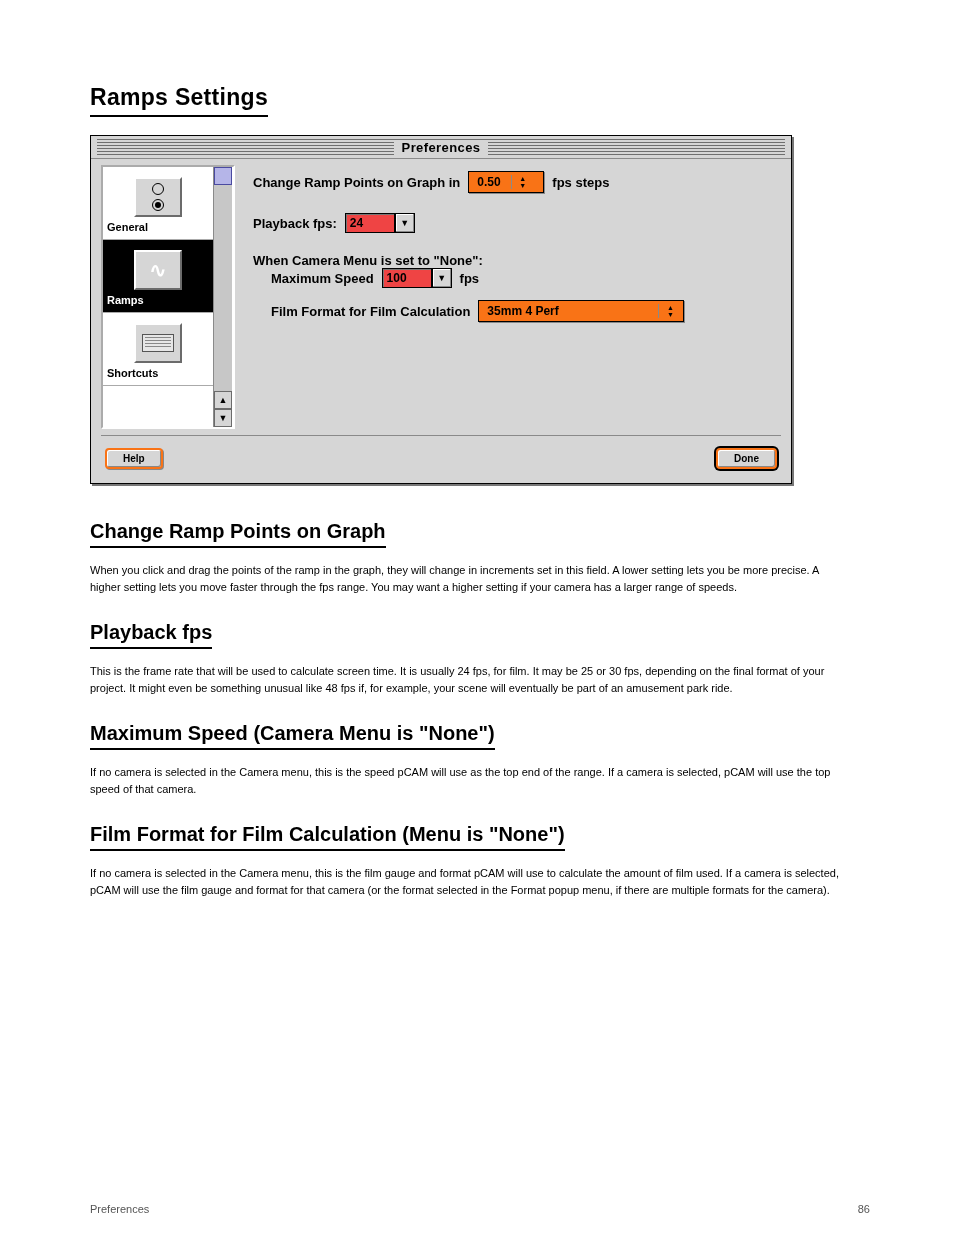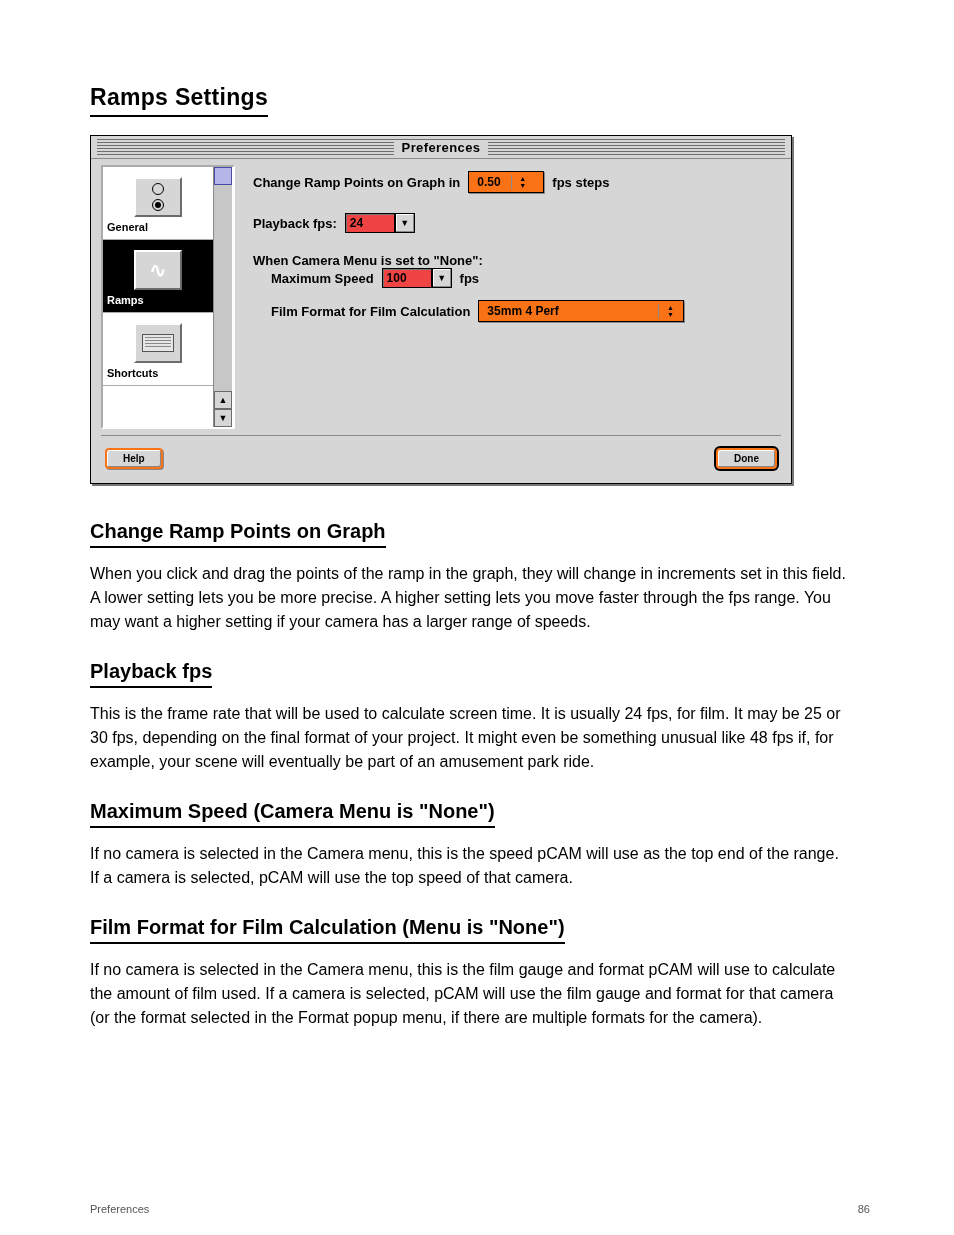--- a/index.html
+++ b/index.html
@@ -29,21 +29,21 @@
   }
   .subheading {
     font-weight: bold;
     font-size: 20px;
     padding-bottom: 3px;
     border-bottom: 2px solid #000;
     display: inline-block;
     margin: 26px 0 8px 0;
   }
   .body-text {
-    font-size: 16px;
+    font-size: 11px;
     line-height: 1.5;
     margin: 6px 0 0 0;
     max-width: 760px;
   }
   .footer {
     position: absolute;
     bottom: 20px;
     font-size: 11px;
     color: #555;
     width: 780px;

